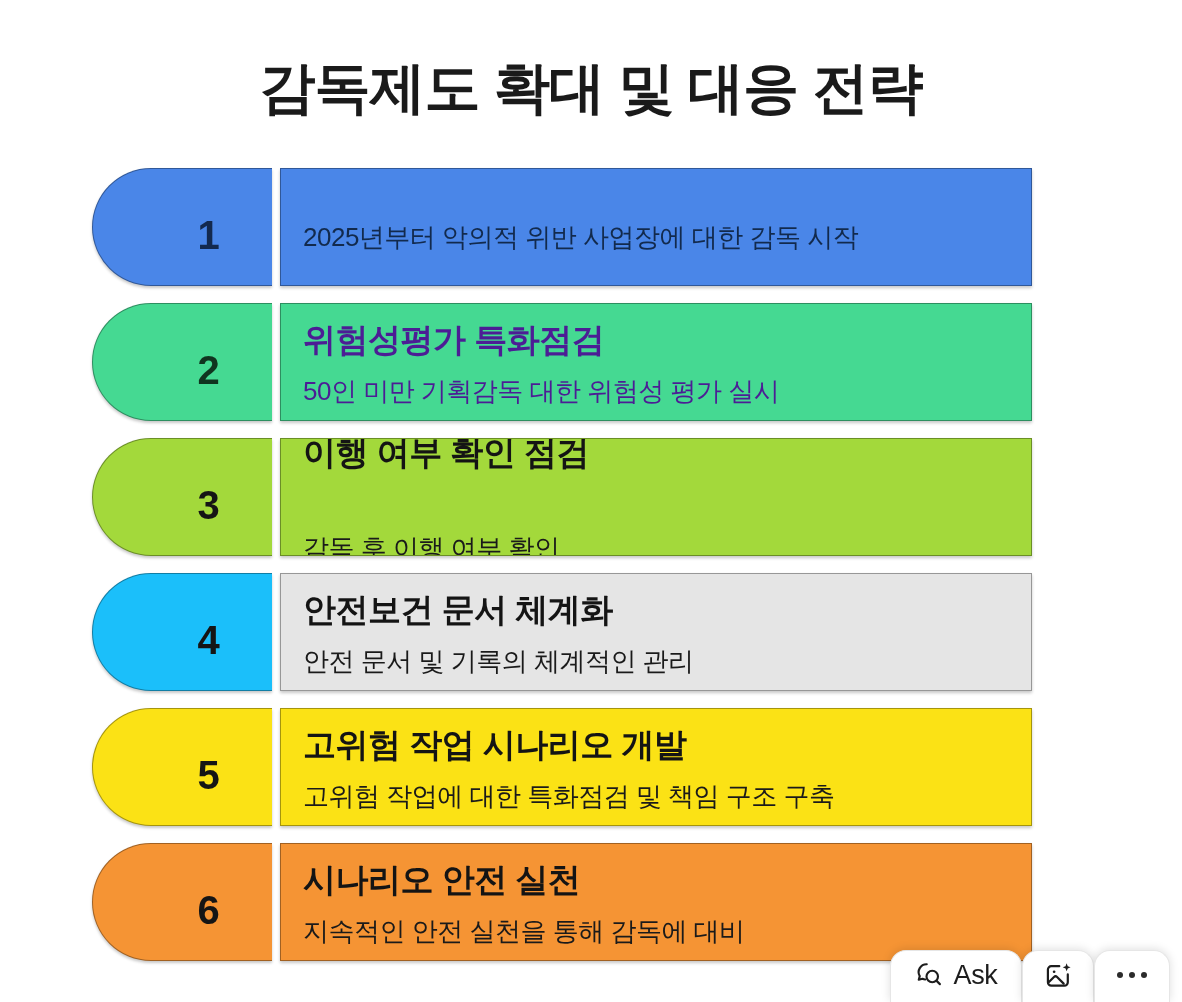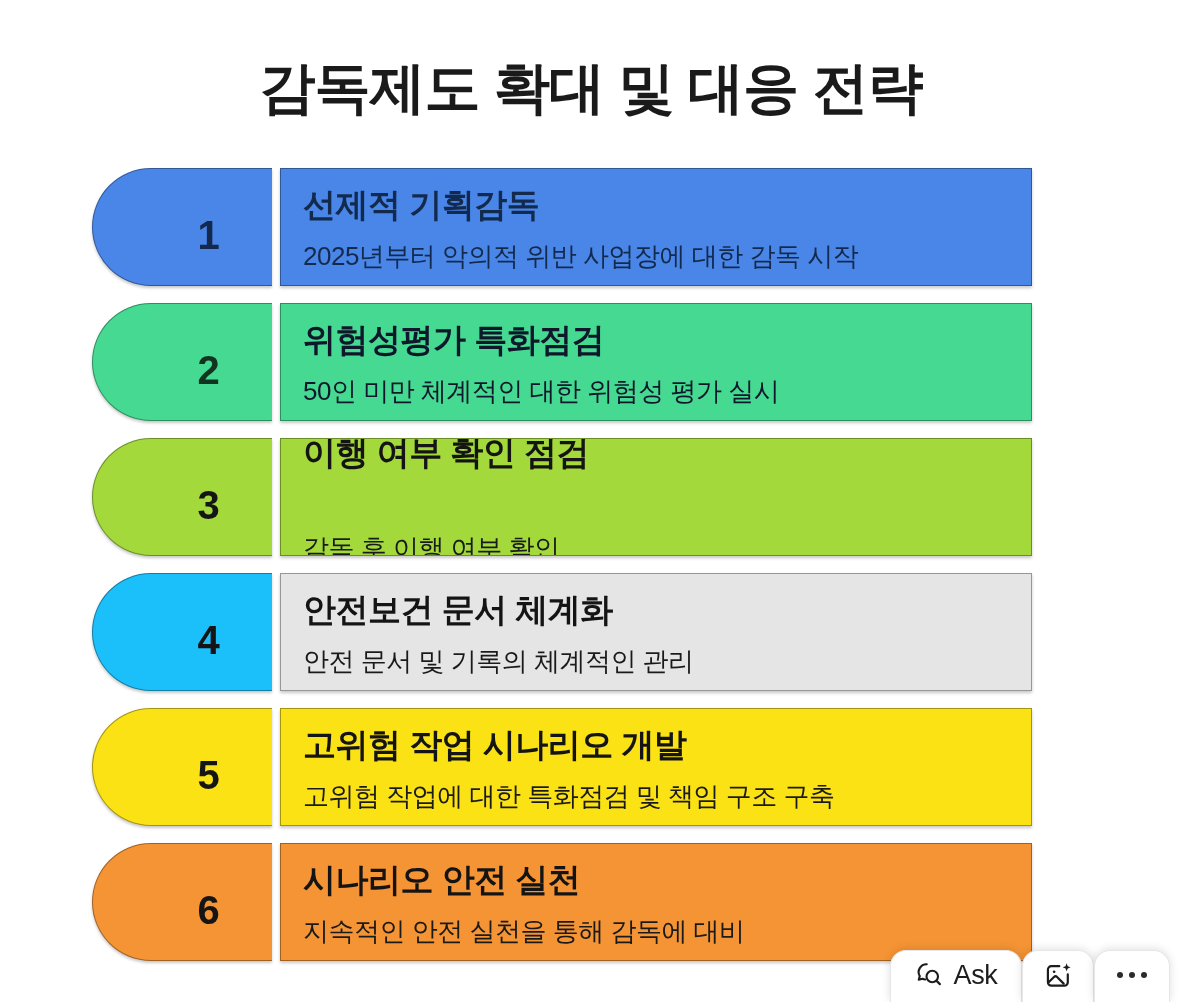--- a/index.html
+++ b/index.html
@@ -99,21 +99,21 @@
     margin-top: 18px;
     white-space: nowrap;
   }
 
   
   .tone-dark-navy .step-heading,
   .tone-dark-navy .step-desc { color: #122a4d; }
   .tone-dark-navy .step-index-num { color: #13294e; }
 
   .tone-dark-green .step-heading,
-  .tone-dark-green .step-desc { color: #0f172a; }
+  .tone-dark-green .step-desc { color: #4c1d95; }
   .tone-dark-green .step-index-num { color: #10341f; }
 
   
   #floating-toolbar {
     position: absolute;
     right: 12px;
     bottom: 0;
     display: flex;
     align-items: flex-start;
   }
@@ -165,31 +165,30 @@
 <body style="background: rgb(255, 255, 255);">
 
 <h1 id="slide-title" style="color: rgb(26, 26, 26);">감독제도 확대 및 대응 전략</h1>
 
 <div id="steps-list">
     <div class="step-row tone-dark-navy">
       <div class="step-index-cap" style="background: rgb(74, 134, 232);">
         <span class="step-index-num">1</span>
       </div>
       <div class="step-body" style="background: rgb(74, 134, 232);">
-        <div class="step-heading">선제적 기획감독</div>
         <div class="step-desc">2025년부터 악의적 위반 사업장에 대한 감독 시작</div>
       </div>
     </div>
     <div class="step-row tone-dark-green">
       <div class="step-index-cap" style="background: rgb(69, 217, 146);">
         <span class="step-index-num">2</span>
       </div>
       <div class="step-body" style="background: rgb(69, 217, 146);">
         <div class="step-heading">위험성평가 특화점검</div>
-        <div class="step-desc">50인 미만 체계적인 대한 위험성 평가 실시</div>
+        <div class="step-desc">50인 미만 기획감독 대한 위험성 평가 실시</div>
       </div>
     </div>
     <div class="step-row">
       <div class="step-index-cap" style="background: rgb(163, 217, 59);">
         <span class="step-index-num">3</span>
       </div>
       <div class="step-body" style="background: rgb(163, 217, 59); gap: 44px;">
         <div class="step-heading">이행 여부 확인 점검</div>
         <div class="step-desc">감독 후 이행 여부 확인</div>
       </div>

